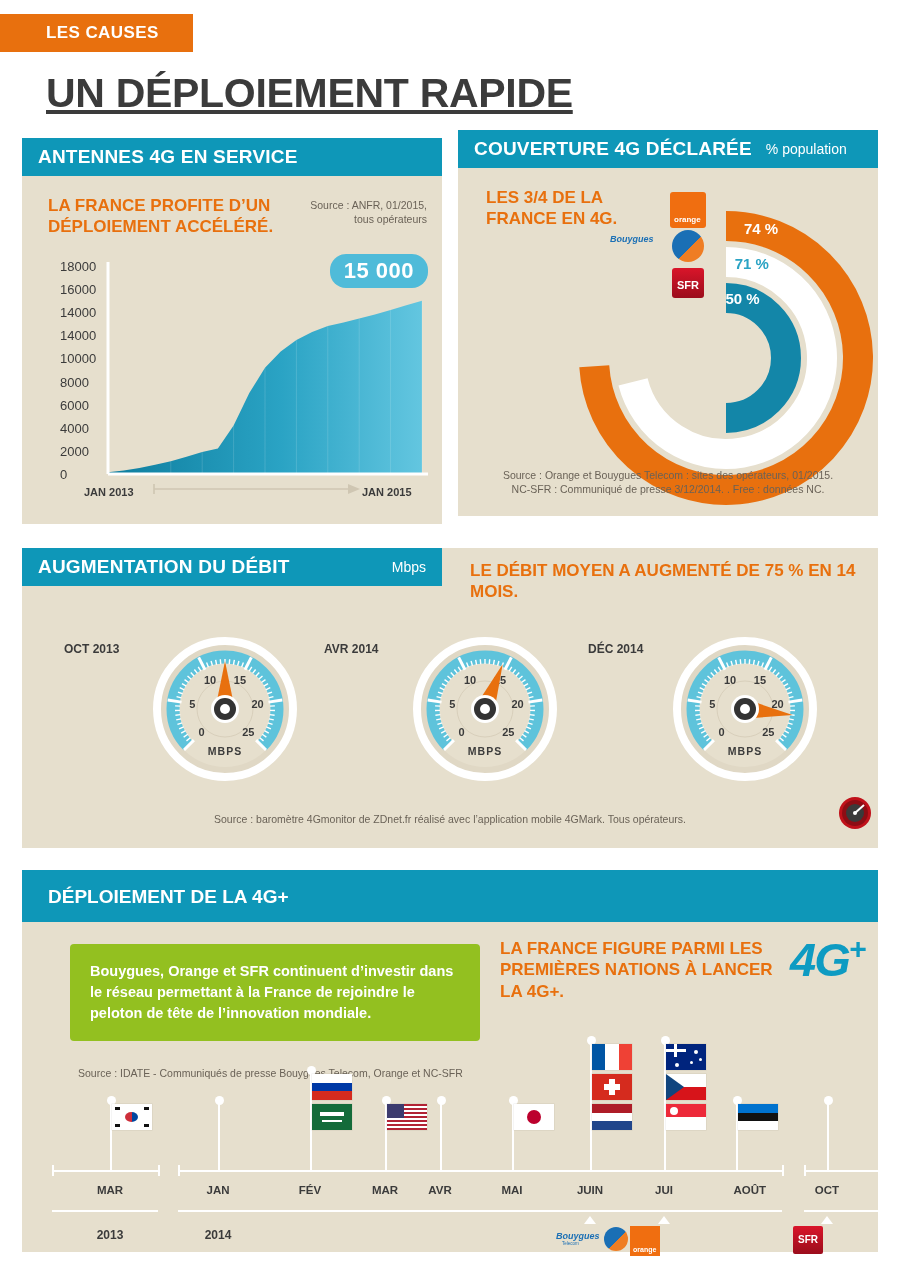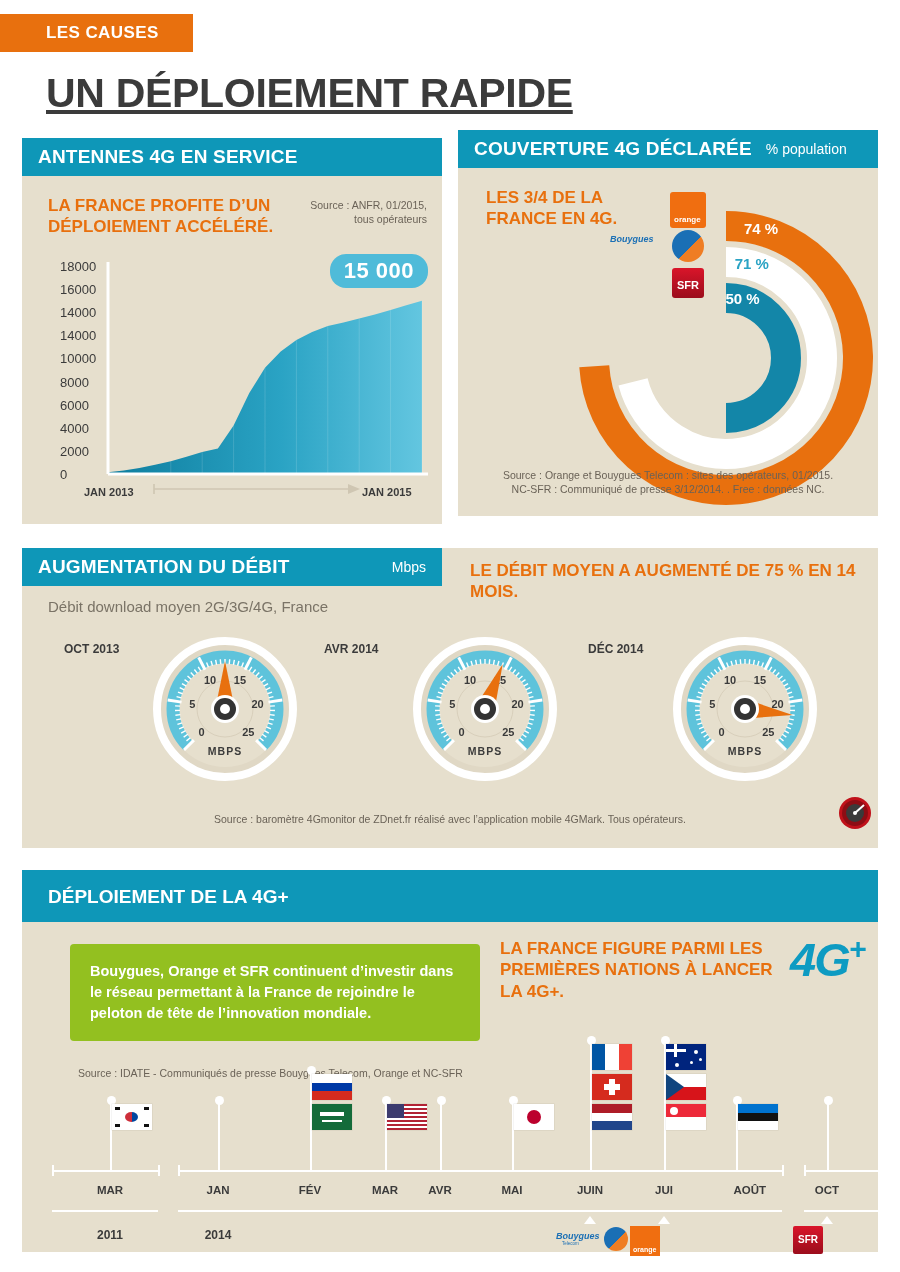--- a/index.html
+++ b/index.html
@@ -186,21 +186,20 @@
       <div>Source : Orange et Bouygues Telecom : sites des opérateurs, 01/2015.</div>
       <div>NC-SFR : Communiqué de presse 3/12/2014. . Free : données NC.</div>
     </div>
   </div>
 
   <div class="panel" id="panel3">
     <div class="panelhead" id="p3-head">
       <span class="ph-title">AUGMENTATION DU DÉBIT</span>
       <span class="ph-sub" style="margin-left:auto;">Mbps</span>
     </div>
-    <div id="p3-sub">Débit  download moyen 2G/3G/4G,  France</div>
     <div id="p3-lead" class="orangehead">LE DÉBIT MOYEN A AUGMENTÉ DE 75 % EN 14 MOIS.</div>
 
     <div class="gauge-wrap" id="g0" style="left:128px;"><svg width="150" height="150" viewBox="0 0 150 150">
           <circle cx="75" cy="75" r="72" fill="#E0D8C5"></circle>
           <circle cx="75" cy="75" r="68" fill="none" stroke="#ffffff" stroke-width="8"></circle>
           <circle cx="75" cy="75" r="58" fill="#E6DFCD"></circle>
           <path d="M 38.23044737829953 111.76955262170048 A 52 52 0 1 1 111.76955262170048 111.76955262170046" fill="none" stroke="#5EC3DB" stroke-width="13"></path>
           <line x1="33.987806691180246" y1="116.01219330881976" x2="43.88730162779191" y2="106.11269837220809" stroke="#ffffff" stroke-width="3"></line>
           <line x1="36.47433786121054" y1="106.8711994874345" x2="40.32690407508949" y2="103.68407953869104" stroke="#ffffff" stroke-width="1.4"></line>
           <line x1="33.645971286271916" y1="103.10416889260654" x2="37.78137415764472" y2="100.29375200334589" stroke="#ffffff" stroke-width="1.4"></line>
@@ -553,18 +552,18 @@
         <div class="tl-month" style="left: 684px; top: 314px; text-align: right;">AOÛT</div>
         <div style="position: absolute; left: 805px; top: 230px; width: 1.6px; height: 70px; background: rgb(255, 255, 255);"></div>
         <div style="position: absolute; left: 801.5px; top: 226px; width: 9px; height: 9px; border-radius: 50%; background: rgb(255, 255, 255);"></div>
         <div class="tl-month" style="left: 775px; top: 314px;">OCT</div>
         <div class="opmark" style="left: 799px; top: 346px;"></div>
         <div style="position: absolute; left: 771px; top: 356px;">
           <div style="position:relative;width:30px;height:28px;background:linear-gradient(#d9152a,#9b0d1c);border-radius:2px;">
             <span style="position:absolute;left:0;right:0;top:8px;text-align:center;font-size:10px;font-weight:bold;color:#fff;">SFR</span>
           </div>
         </div>
-        <div class="tl-year" style="left: 58px; top: 358px;">2011</div>
+        <div class="tl-year" style="left: 58px; top: 358px;">2013</div>
         <div class="tl-year" style="left: 166px; top: 358px;">2014</div>
       </div>
   </div>
 
 </div>
 
 </body></html>

